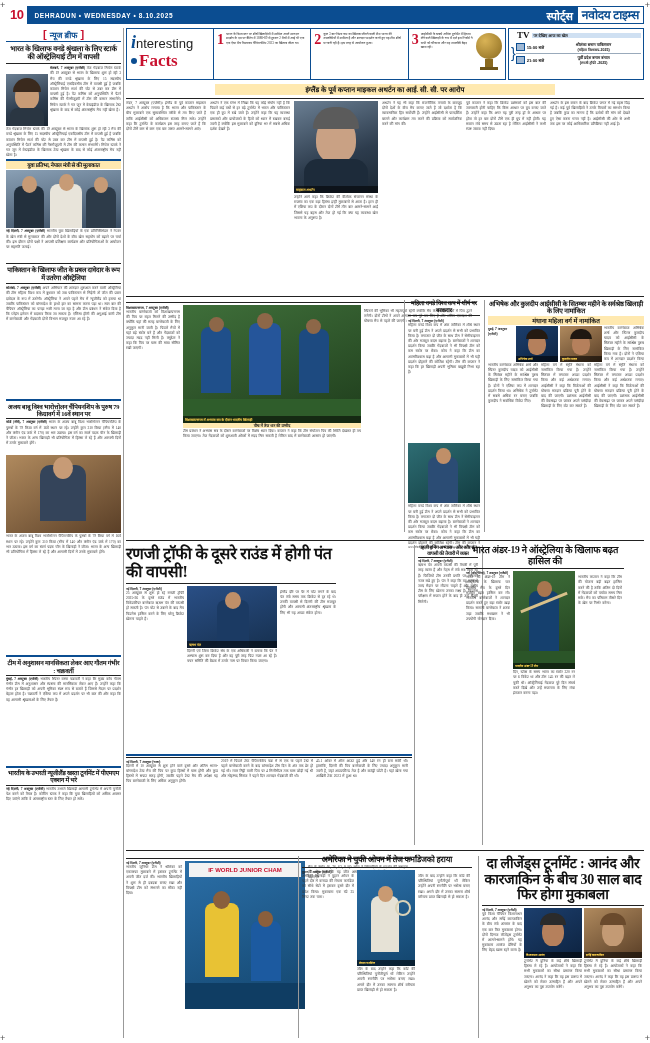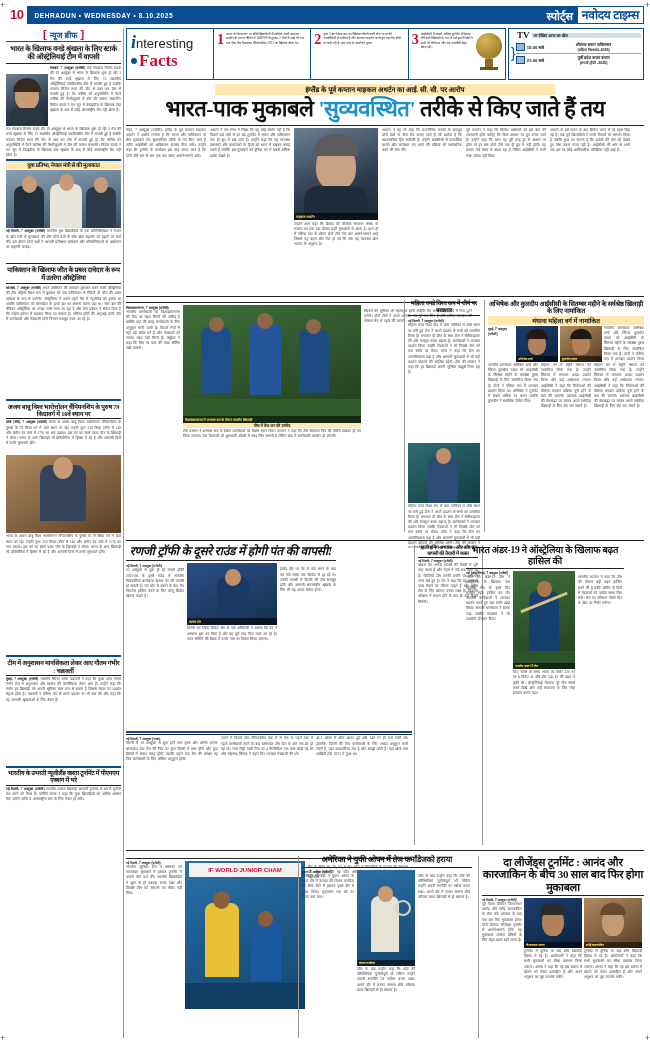--- a/index.html
+++ b/index.html
@@ -271,25 +271,20 @@
             <div class="tv-name">पूर्वी प्रदेश बनाम बंगाल</div>
             <div style="font-size:3.6px;font-weight:bold;">(रणजी ट्रॉफी -2025)</div>
           </div>
         </div>
       </div>
     </div>
   </div>
 
   <div style="position:absolute;left:126px;top:84px;width:518px;">
     <div class="kicker" style="font-size:7px;padding:1px 0;margin:0 auto;width:340px;">इंग्लैंड के पूर्व कप्तान माइकल अथर्टन का आई. सी. सी. पर आरोप</div>
-    <div class="hl" style="font-size:22px;margin-top:2px;letter-spacing:-0.5px;">
-      <span>भारत-पाक मुकाबले</span>
-      <span class="blue-word">'सुव्यवस्थित'</span>
-      <span>तरीके से किए जाते हैं तय</span>
-    </div>
     <div class="rule" style="margin-top:3px;"></div>
 
     <div style="display:flex;gap:4px;margin-top:2px;">
       <div class="body-txt" style="width:80px;height:158px;">लंदन, 7 अक्टूबर (एजेंसी)। इंग्लैंड के पूर्व कप्तान माइकल अथर्टन ने आरोप लगाया है कि भारत और पाकिस्तान के बीच मुकाबले एक सुव्यवस्थित तरीके से तय किए जाते हैं ताकि आईसीसी को अधिकतम राजस्व मिल सके। उन्होंने कहा कि टूर्नामेंट के कार्यक्रम इस तरह बनाए जाते हैं कि दोनों टीमें कम से कम एक बार जरूर आमने-सामने आएं।</div>
       <div class="body-txt" style="width:80px;height:158px;">अथर्टन ने एक स्तंभ में लिखा कि यह कोई संयोग नहीं है कि पिछले कई वर्षों से हर बड़े टूर्नामेंट में भारत और पाकिस्तान एक ही ग्रुप में रखे जाते हैं। उन्होंने कहा कि यह व्यवस्था प्रसारकों और प्रायोजकों के हितों को ध्यान में रखकर बनाई जाती है क्योंकि इस मुकाबले को दुनिया भर में सबसे अधिक दर्शक देखते हैं।</div>
       <div style="width:84px;">
         <div class="photo p1" style="width:84px;height:92px;">
           <div style="position:absolute;left:22px;top:14px;width:40px;height:48px;border-radius:50% 50% 42% 42%;background:#c9a184;"></div>
           <div style="position:absolute;left:19px;top:6px;width:46px;height:22px;border-radius:22px 22px 2px 2px;background:#5b5b5b;"></div>
           <div style="position:absolute;left:10px;top:58px;width:64px;height:34px;background:#1d2b3a;border-radius:14px 14px 0 0;"></div>
@@ -369,21 +364,21 @@
     <div style="display:flex;gap:3px;margin-top:1px;">
       <div class="body-txt" style="width:50px;height:186px;">भारतीय बल्लेबाज अभिषेक शर्मा और स्पिनर कुलदीप यादव को आईसीसी के सितंबर महीने के सर्वश्रेष्ठ पुरुष खिलाड़ी के लिए नामांकित किया गया है। दोनों ने एशिया कप में शानदार प्रदर्शन किया था। अभिषेक ने टूर्नामेंट में सबसे अधिक रन बनाए जबकि कुलदीप ने सर्वाधिक विकेट लिए।</div>
       <div class="body-txt" style="width:50px;height:186px;">महिला वर्ग में स्मृति मंधाना को नामांकित किया गया है। उन्होंने सितंबर में लगातार अच्छा प्रदर्शन किया और कई अर्धशतक लगाए। आईसीसी ने कहा कि विजेताओं की घोषणा मतदान प्रक्रिया पूरी होने के बाद की जाएगी। प्रशंसक आईसीसी की वेबसाइट पर जाकर अपने पसंदीदा खिलाड़ी के लिए वोट कर सकते हैं।</div>
       <div class="body-txt" style="width:50px;height:186px;">महिला वर्ग में स्मृति मंधाना को नामांकित किया गया है। उन्होंने सितंबर में लगातार अच्छा प्रदर्शन किया और कई अर्धशतक लगाए। आईसीसी ने कहा कि विजेताओं की घोषणा मतदान प्रक्रिया पूरी होने के बाद की जाएगी। प्रशंसक आईसीसी की वेबसाइट पर जाकर अपने पसंदीदा खिलाड़ी के लिए वोट कर सकते हैं।</div>
     </div>
   </div>
 
   <div class="hline" style="left:126px;top:540px;width:518px;background:#222;"></div>
 
   <div style="position:absolute;left:126px;top:545px;width:210px;">
-    <div class="hl" style="font-size:12px;text-align:center;font-style:italic;">रणजी ट्रॉफी के दूसरे राउंड में होगी पंत की वापसी!</div>
+    <div class="hl" style="font-size:16px;text-align:left;">रणजी ट्रॉफी के दूसरे राउंड में होगी पंत की वापसी!</div>
     <div class="rule" style="margin:2px 0;"></div>
     <div style="display:flex;gap:3px;">
       <div style="width:58px;">
         <div class="byline" style="font-size:3.3px;">नई दिल्ली, 7 अक्टूबर (एजेंसी)</div>
         <div class="body-txt" style="height:160px;">25 अक्टूबर से शुरू हो रहे रणजी ट्रॉफी 2025-26 के दूसरे राउंड में भारतीय विकेटकीपर बल्लेबाज ऋषभ पंत की वापसी हो सकती है। पंत चोट से उबरने के बाद मैच फिटनेस हासिल करने के लिए घरेलू क्रिकेट खेलना चाहते हैं।</div>
       </div>
       <div style="width:90px;">
         <div class="photo blue" style="width:90px;height:62px;">
           <div style="position:absolute;left:30px;top:14px;width:32px;height:48px;background:#1b3a63;border-radius:8px 8px 0 0;"></div>
           <div style="position:absolute;left:38px;top:6px;width:16px;height:17px;border-radius:50%;background:#c08f68;"></div>
@@ -495,21 +490,21 @@
       <div style="width:52px;">
         <div class="byline" style="font-size:3.2px;">&nbsp;</div>
         <div class="body-txt" style="height:152px;">जीत के बाद उन्होंने कहा कि कोर्ट की परिस्थितियां चुनौतीपूर्ण थीं लेकिन उन्होंने अपनी रणनीति पर भरोसा बनाए रखा। अगले दौर में उनका सामना शीर्ष वरीयता प्राप्त खिलाड़ी से हो सकता है।</div>
       </div>
     </div>
   </div>
 
   <div class="vline" style="left:478px;top:856px;height:182px;"></div>
 
   <div style="position:absolute;left:482px;top:856px;width:162px;">
-    <div class="hl" style="font-size:11px;">दा लीजेंड्स टूर्नामेंट : आनंद और कारजाकिन के बीच 30 साल बाद फिर होगा मुकाबला</div>
+    <div class="hl" style="font-size:14px;">दा लीजेंड्स टूर्नामेंट : आनंद और कारजाकिन के बीच 30 साल बाद फिर होगा मुकाबला</div>
     <div class="rule" style="margin:2px 0;"></div>
     <div style="display:flex;gap:2px;">
       <div style="width:40px;">
         <div class="byline" style="font-size:3.2px;">नई दिल्ली, 7 अक्टूबर (एजेंसी)</div>
         <div class="body-txt" style="height:150px;">पूर्व विश्व चैंपियन विश्वनाथन आनंद और सर्गेई कारजाकिन के बीच लंबे अंतराल के बाद एक बार फिर मुकाबला होगा। दोनों दिग्गज लीजेंड्स टूर्नामेंट में आमने-सामने होंगे। यह मुकाबला शतरंज प्रेमियों के लिए बेहद खास रहने वाला है।</div>
       </div>
       <div style="width:58px;">
         <div class="photo navy" style="width:58px;height:50px;">
           <div style="position:absolute;left:18px;top:10px;width:22px;height:28px;border-radius:50% 50% 44% 44%;background:#b5805c;"></div>
           <div style="position:absolute;left:16px;top:5px;width:26px;height:12px;border-radius:13px 13px 0 0;background:#2b2b2b;"></div>

